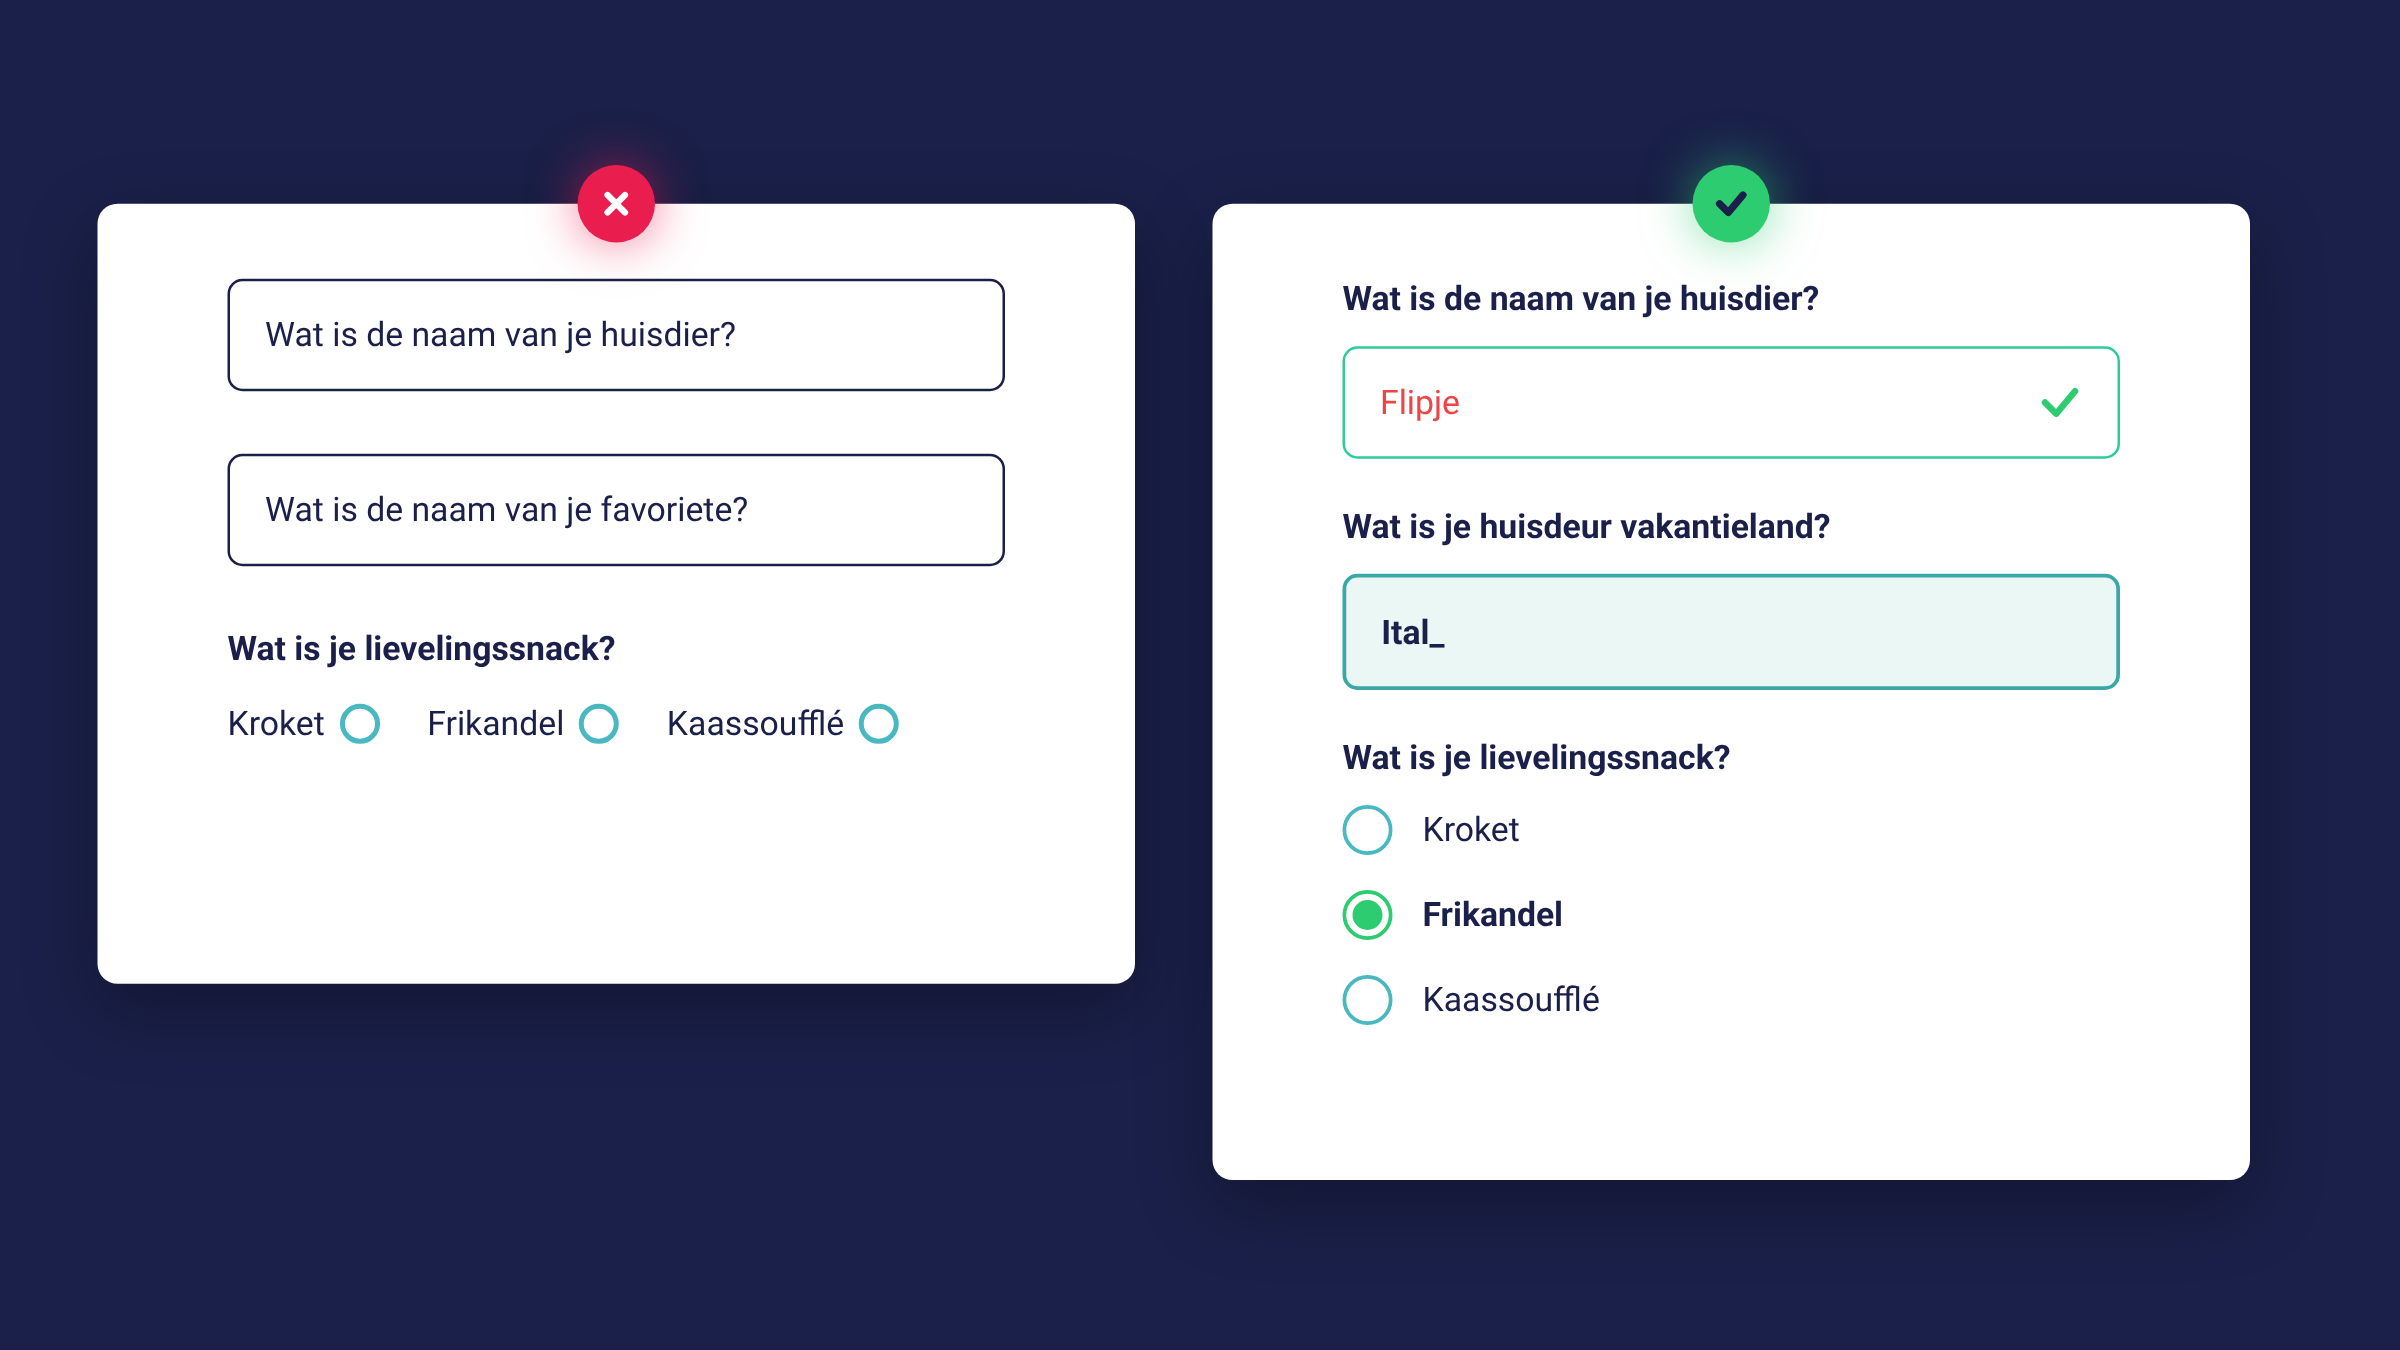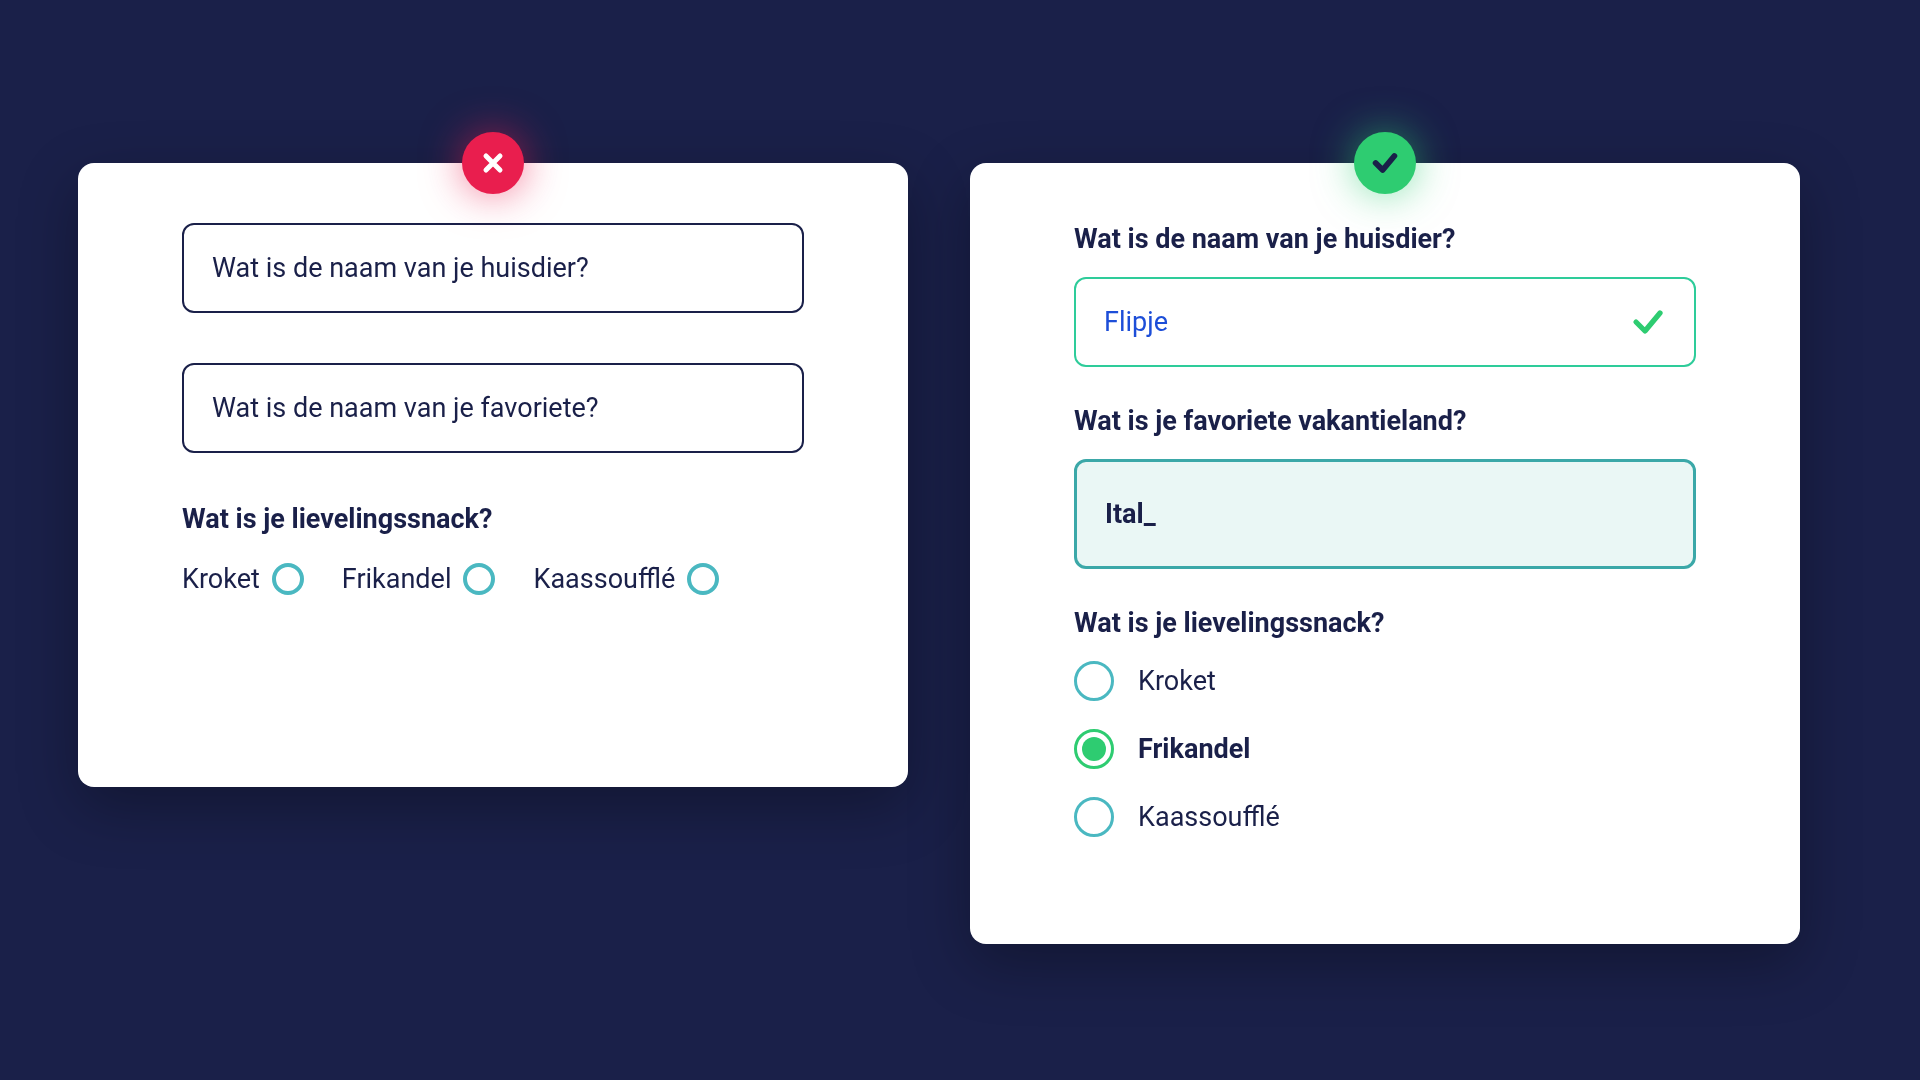--- a/index.html
+++ b/index.html
@@ -76,30 +76,30 @@
       margin-bottom: 50px;
     }
     
     .input-field-valid {
       width: 622px;
       height: 90px;
       border: 2px solid #2ecc9a;
       border-radius: 12px;
       padding: 0 28px;
       font-size: 27px;
-      color: #1d4ed8;
+      color: #ef4444;
       display: flex;
       align-items: center;
       justify-content: space-between;
       margin-bottom: 38px;
     }
     
     .input-field-active {
       width: 622px;
-      height: 110px;
+      height: 93px;
       border: 3px solid #3ba8a8;
       background: #eaf7f5;
       border-radius: 12px;
       padding: 0 28px;
       font-size: 27px;
       font-weight: 700;
       color: #1a2049;
       display: flex;
       align-items: center;
       margin-bottom: 38px;
@@ -230,21 +230,21 @@
   </div>
 
   <div class="field-label">Wat is de naam van je huisdier?</div>
   <div class="input-field-valid">
     <span>Flipje</span>
     <svg class="check-icon" viewBox="0 0 24 24">
       <path d="M4 12 L10 18 L20 6" stroke="#2ecc71" stroke-width="3.5" fill="none" stroke-linecap="round" stroke-linejoin="round"></path>
     </svg>
   </div>
 
-  <div class="field-label">Wat is je favoriete vakantieland?</div>
+  <div class="field-label">Wat is je huisdeur vakantieland?</div>
   <div class="input-field-active">
     <span>Ital_</span>
   </div>
 
   <div class="field-label">Wat is je lievelingssnack?</div>
 
   <div class="radio-column">
     <div class="radio-item-v">
       <span class="radio-circle-v"></span>
       <span>Kroket</span>

